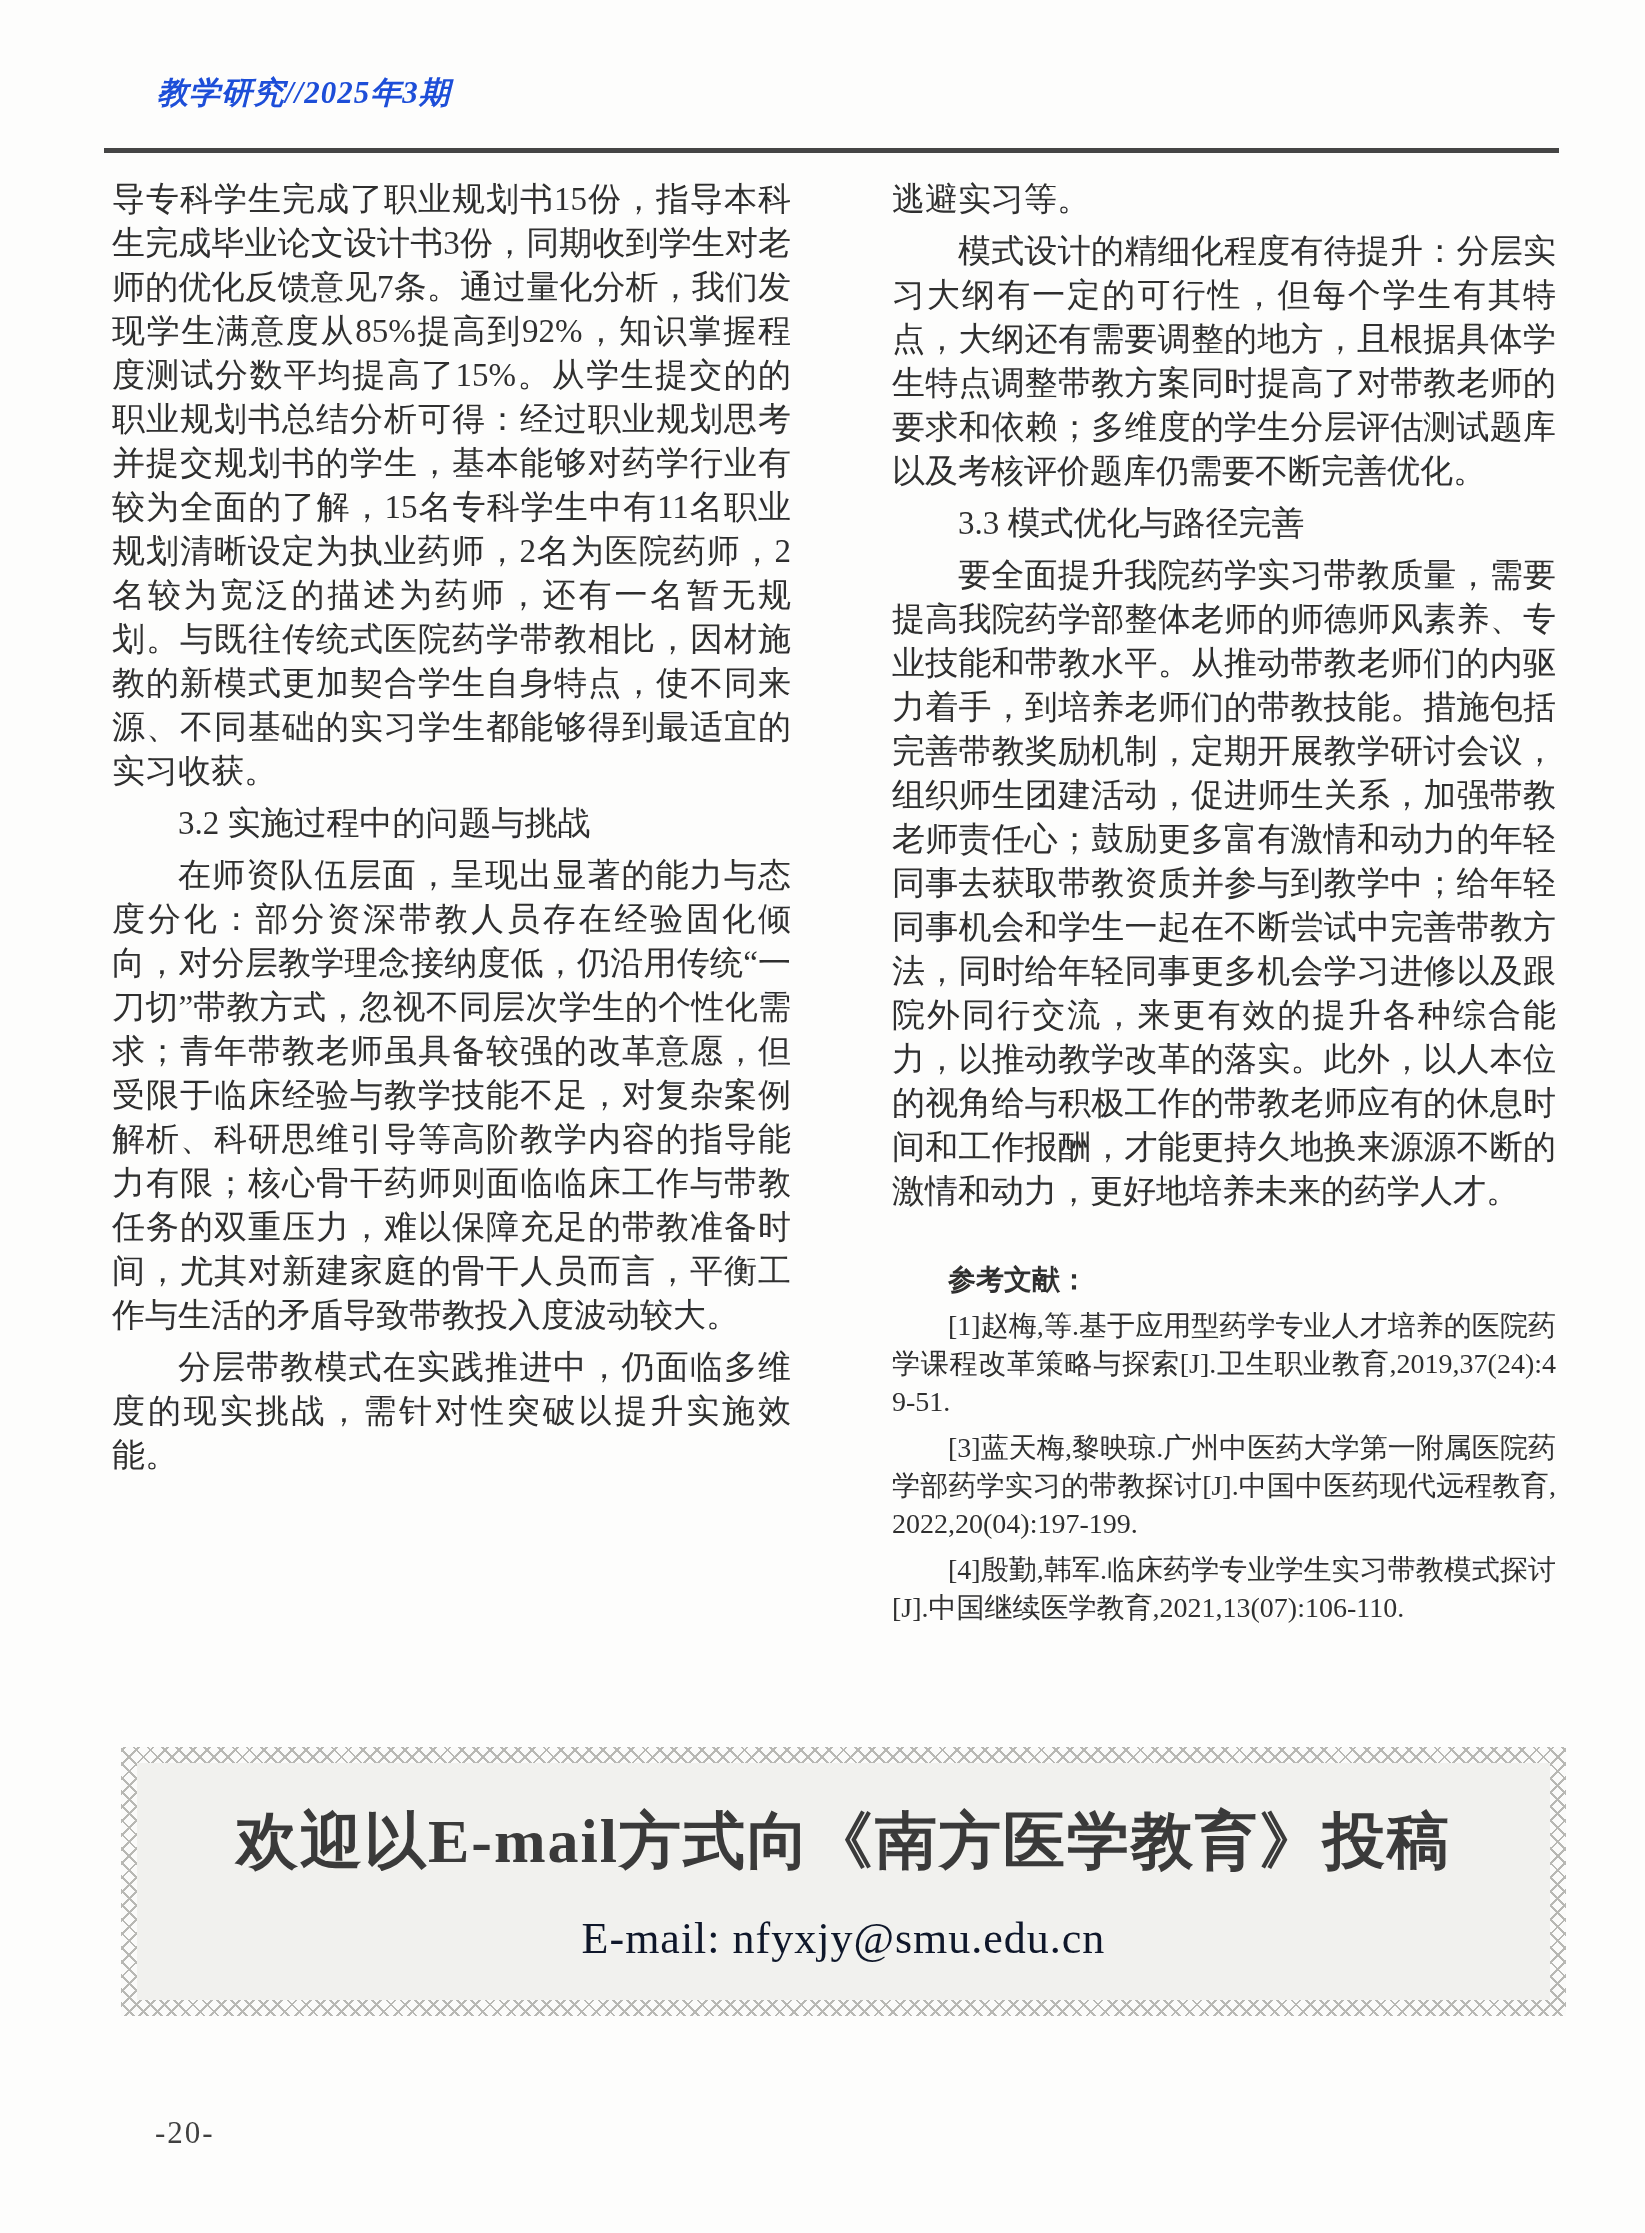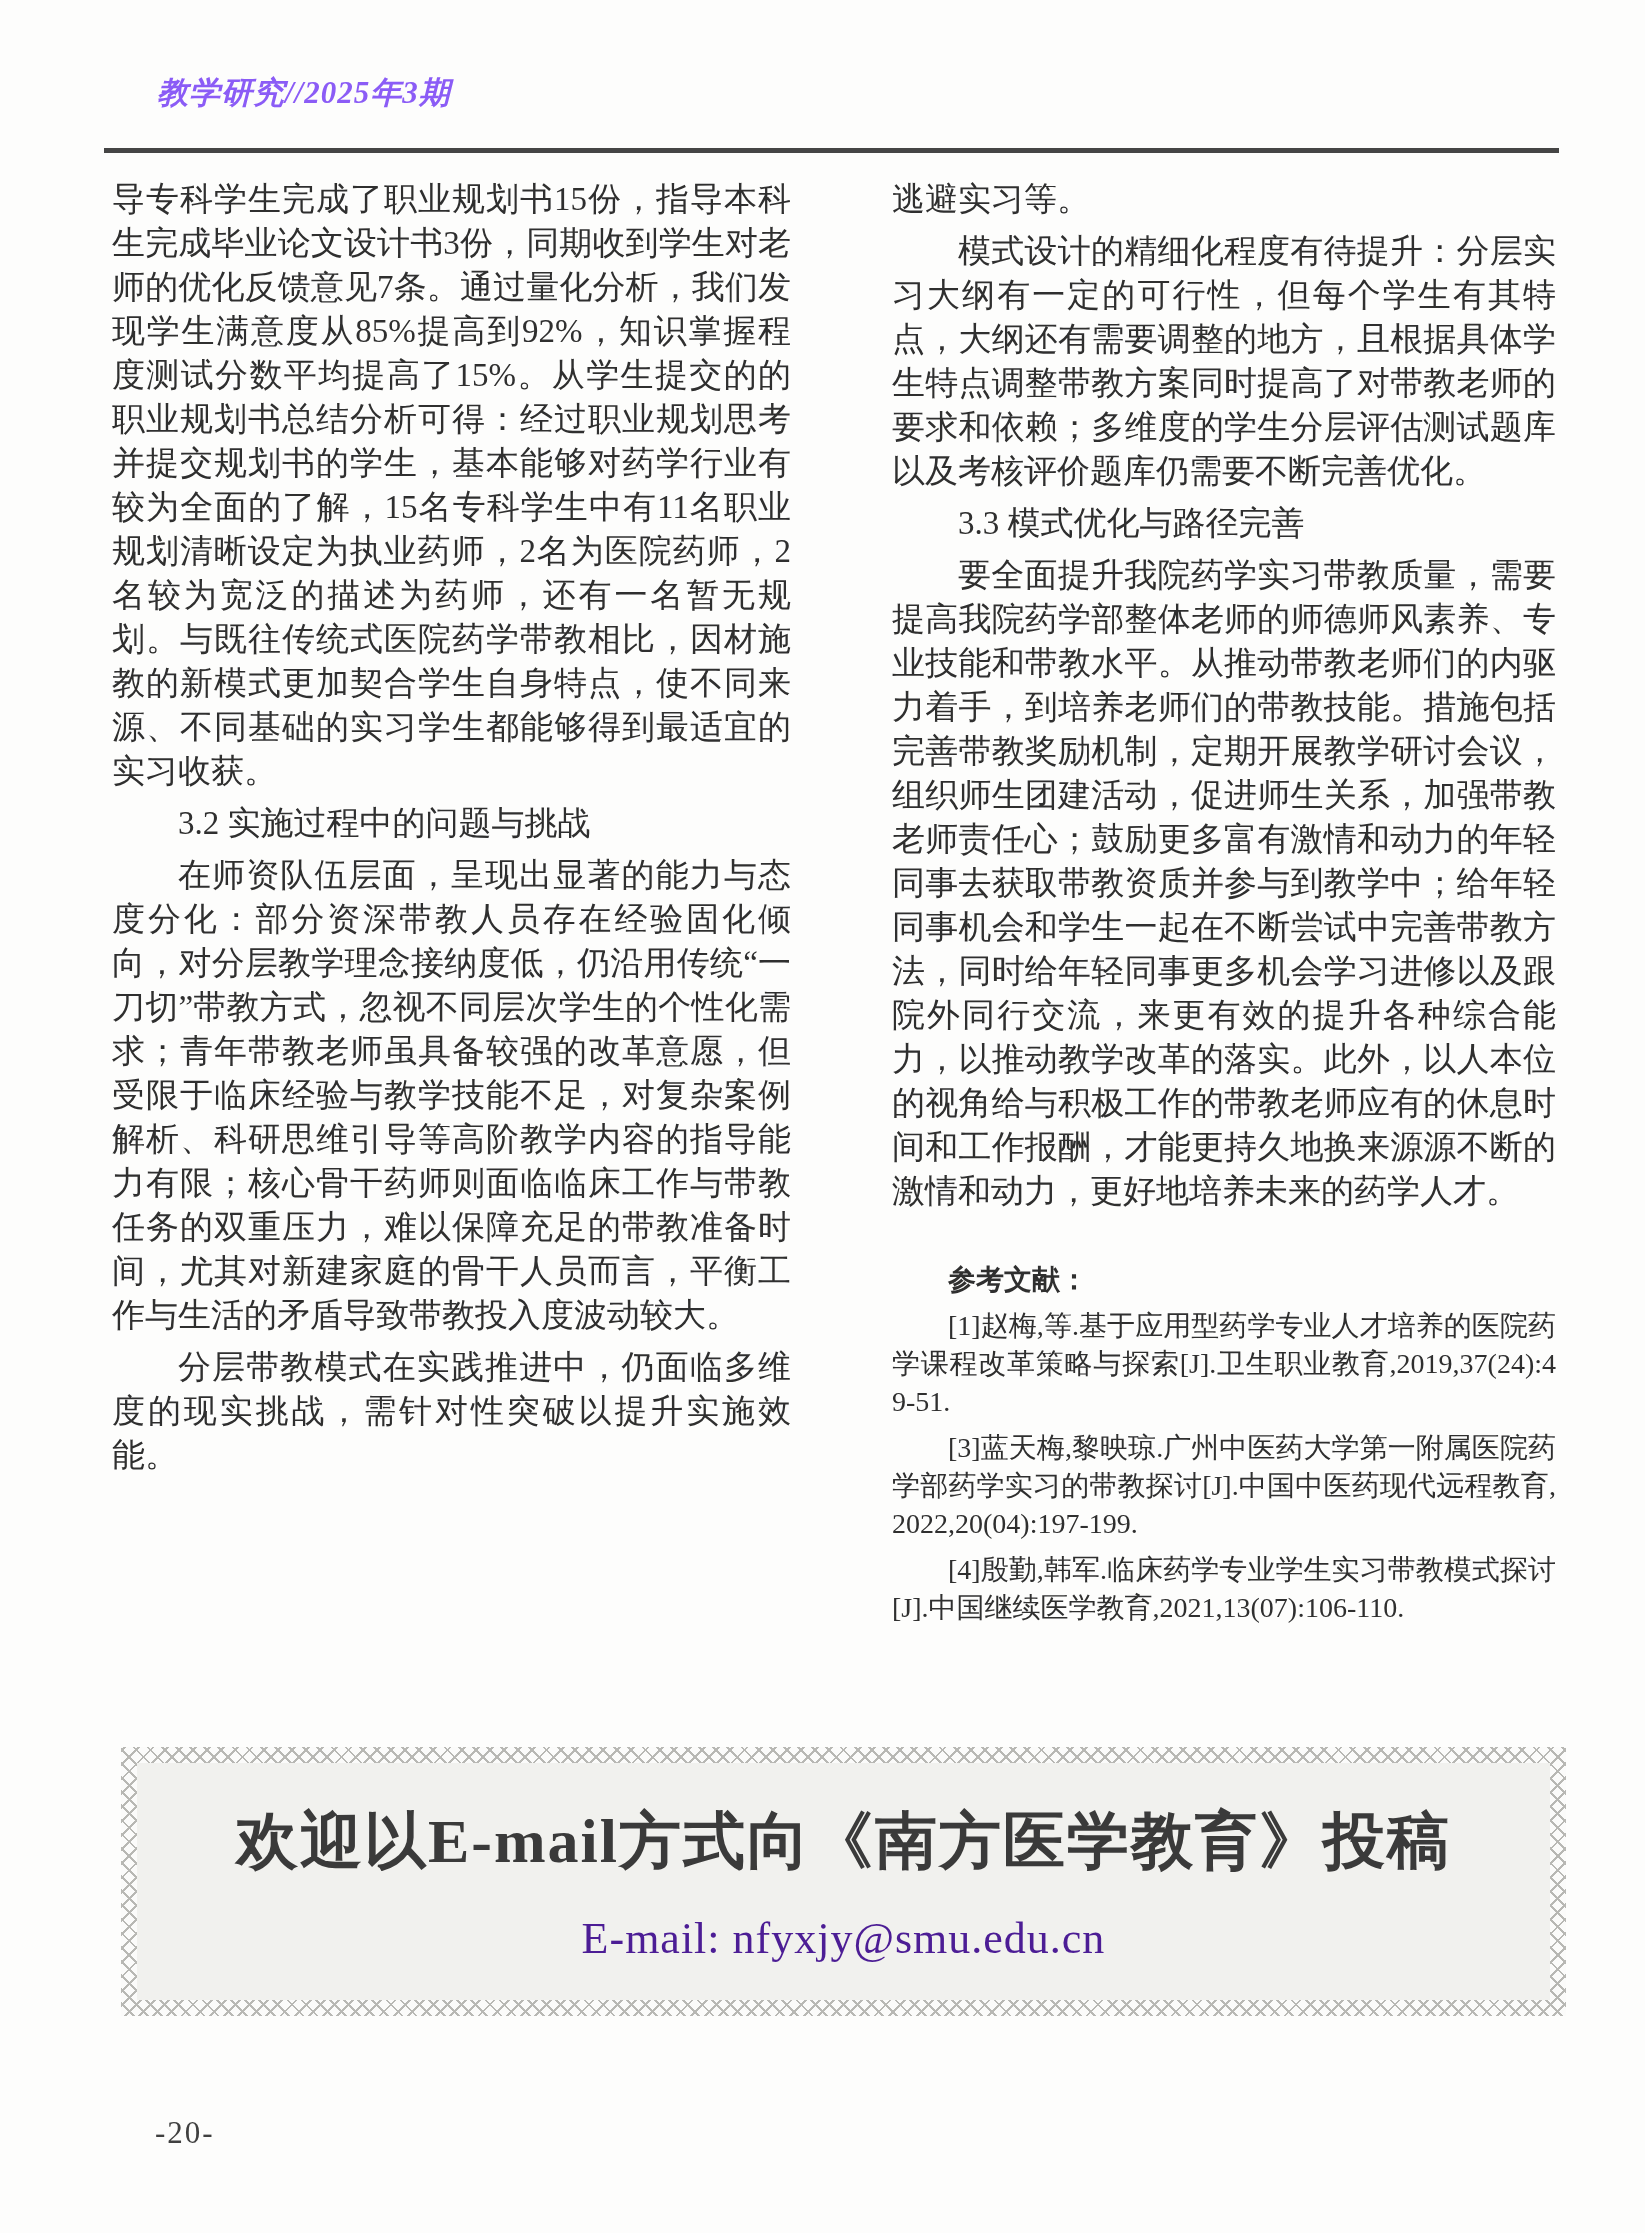--- a/index.html
+++ b/index.html
@@ -15,21 +15,21 @@
   }
 
   .running-head {
     position: absolute;
     left: 157px;
     top: 72px;
     font-size: 31px;
     font-weight: bold;
     font-style: italic;
     letter-spacing: 1px;
-    color: #8b5cf6;
+    color: #1d4ed8;
   }
 
   .header-rule {
     position: absolute;
     left: 104px;
     top: 148px;
     width: 1455px;
     height: 5px;
     background: #454545;
   }
@@ -85,21 +85,21 @@
   .banner-title {
     font-size: 62px;
     font-weight: bold;
     letter-spacing: 2px;
     color: #3a3a3a;
     white-space: nowrap;
   }
 
   .banner-email {
     font-size: 44px;
-    color: #4c1d95;
+    color: #0f172a;
     letter-spacing: 1px;
     white-space: nowrap;
     text-align: center;
   }
 
   .page-number {
     position: absolute;
     left: 155px;
     top: 2115px;
     font-size: 31px;

